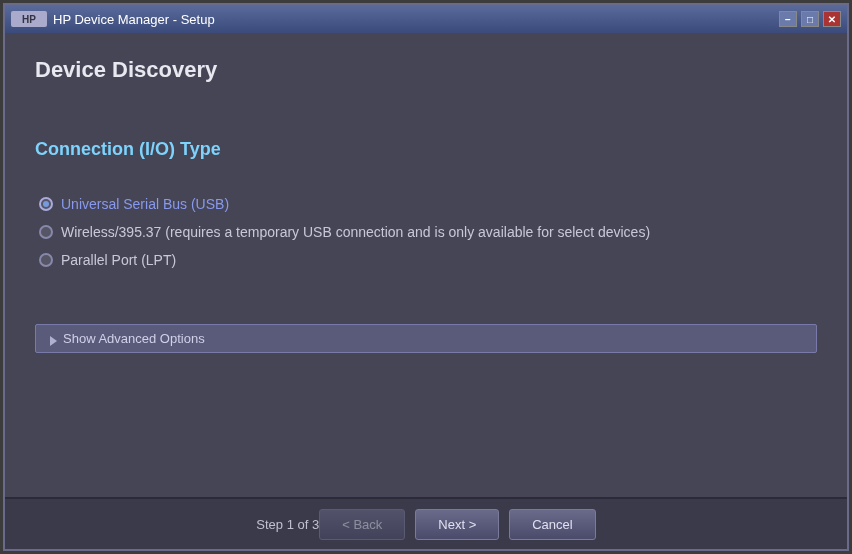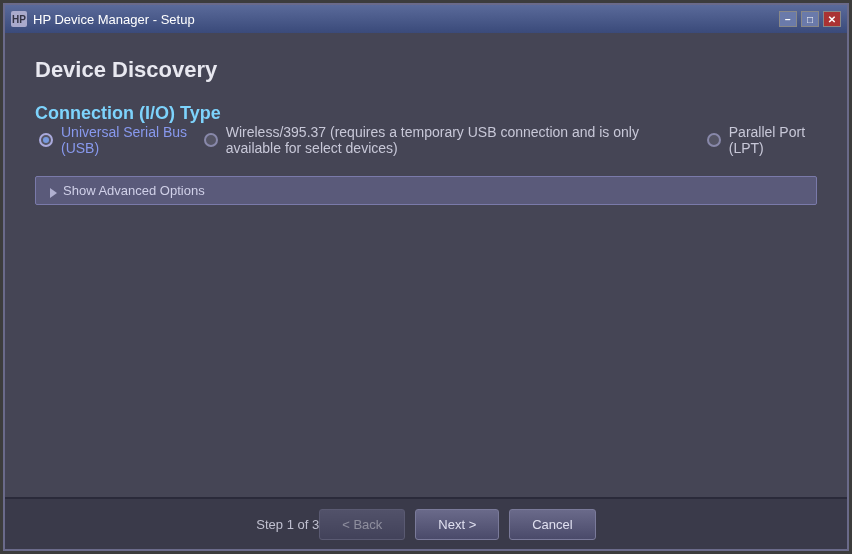--- a/index.html
+++ b/index.html
@@ -35,21 +35,21 @@
       flex-shrink: 0;
     }
 
     .title-bar-left {
       display: flex;
       align-items: center;
       gap: 6px;
     }
 
     .title-bar-icon {
-      width: 16px;
+      width: 36px;
       height: 16px;
       background: #aac;
       border-radius: 2px;
       display: flex;
       align-items: center;
       justify-content: center;
       font-size: 10px;
       color: #334;
       font-weight: bold;
     }
@@ -82,39 +82,40 @@
     .title-btn.close {
       background: #aa3333;
     }
 
     .content {
       flex: 1;
       display: flex;
       flex-direction: column;
       padding: 24px 30px 12px 30px;
       background: #454555;
+      gap: 36px;
     }
 
     .page-title {
       font-size: 22px;
       font-weight: bold;
       color: #e8e8f0;
       margin-bottom: 20px;
     }
 
     .section-label {
       font-weight: bold;
       color: #7dd3fc;
       margin-bottom: 0;
       font-size: 18px;
     }
 
     .radio-group {
       display: flex;
-      flex-direction: row;
+      flex-direction: column;
       gap: 12px;
       margin-left: 4px;
       margin-bottom: 20px;
     }
 
     .radio-item {
       display: flex;
       align-items: center;
       gap: 8px;
       cursor: pointer;

